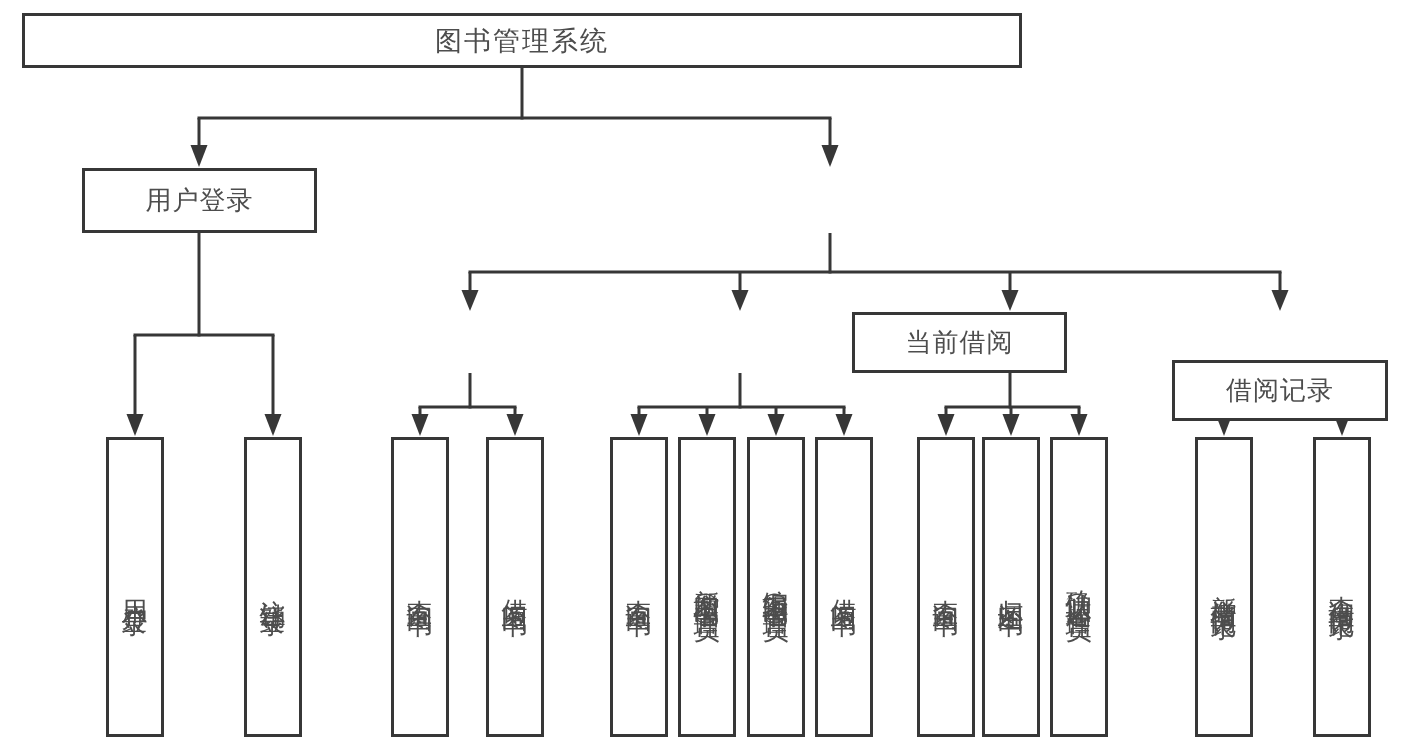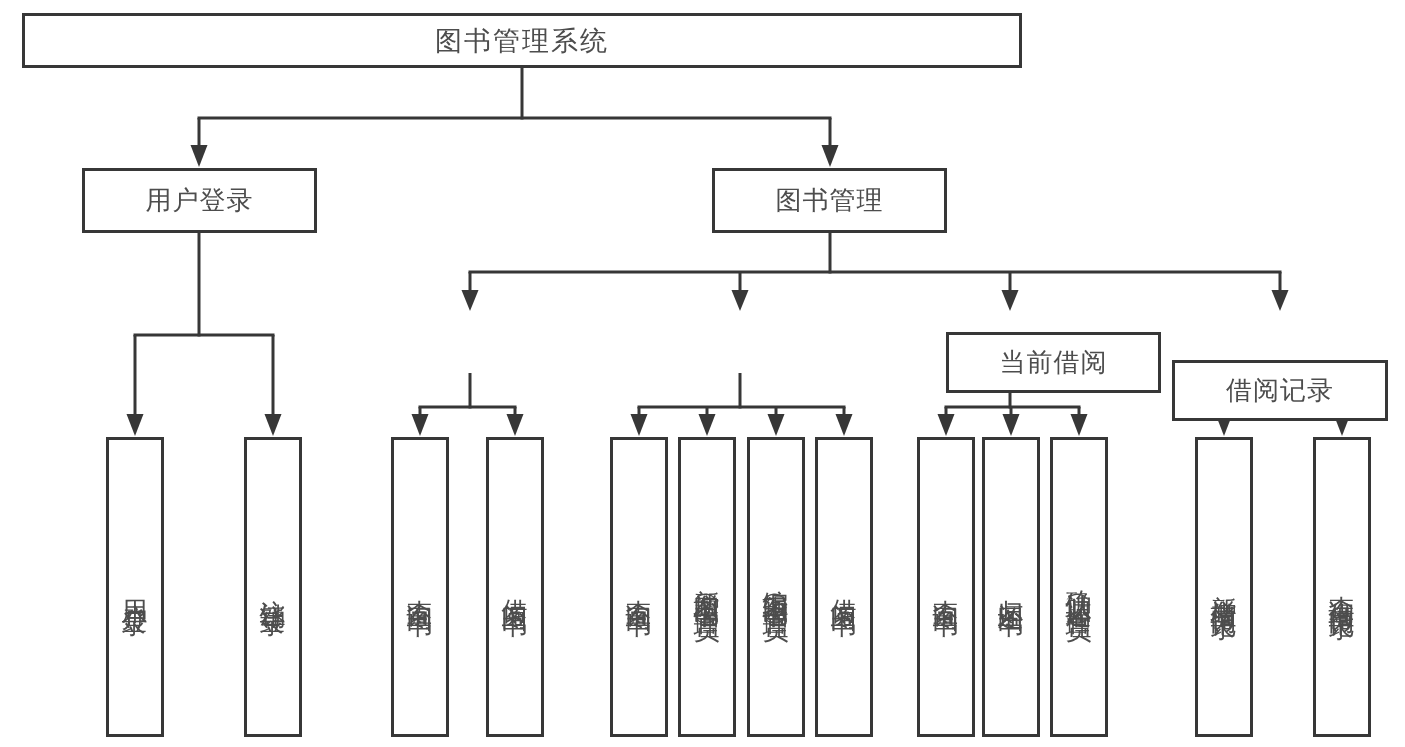--- a/index.html
+++ b/index.html
@@ -36,21 +36,21 @@
     font-size: 26px;
     letter-spacing: 4px;
     line-height: 1;
   }
   
   .root-box   { left: 22px;  top: 13px;  width: 1000px; height: 55px; }
   .n-userlogin{ left: 82px;  top: 168px; width: 235px;  height: 65px; }
   .n-bookmgmt { left: 712px; top: 168px; width: 235px;  height: 65px; }
   .n-g0 { left: 363px;  top: 312px; width: 215px; height: 61px; }
   .n-g1 { left: 633px;  top: 312px; width: 215px; height: 61px; }
-  .n-g2 { left: 946px;  top: 312px; width: 215px; height: 61px; margin-top: 20px; }
+  .n-g2 { left: 852px;  top: 312px; width: 215px; height: 61px; }
   .n-g3 { left: 1172px; top: 312px; width: 216px; height: 61px; margin-top: 48px; }
   .l-b0c0 { left: 106px; }  .l-b0c1 { left: 244px; }
   .l-g0c0 { left: 391px; }  .l-g0c1 { left: 486px; }
   .l-g1c0 { left: 610px; }  .l-g1c1 { left: 678px; }
   .l-g1c2 { left: 747px; }  .l-g1c3 { left: 815px; }
   .l-g2c0 { left: 917px; }  .l-g2c1 { left: 982px; }
   .l-g2c2 { left: 1050px; }
   .l-g3c0 { left: 1195px; } .l-g3c1 { left: 1313px; }
   .watermark {
     position: absolute;
@@ -133,23 +133,20 @@
     </g>
   </svg>
 
   <div class="box root-box">
     <span class="hlabel">图书管理系统</span>
   </div>
 
   <div class="box n-userlogin">
     <span class="hlabel">用户登录</span>
   </div>
-  <div class="box n-bookmgmt">
-    <span class="hlabel">图书管理</span>
-  </div>
 
   <div class="box n-g2">
     <span class="hlabel">当前借阅</span>
   </div>
   <div class="box n-g3">
     <span class="hlabel">借阅记录</span>
   </div>
 
   <div class="box leaf l-b0c0">
     <span class="vlabel">用户登录</span>

